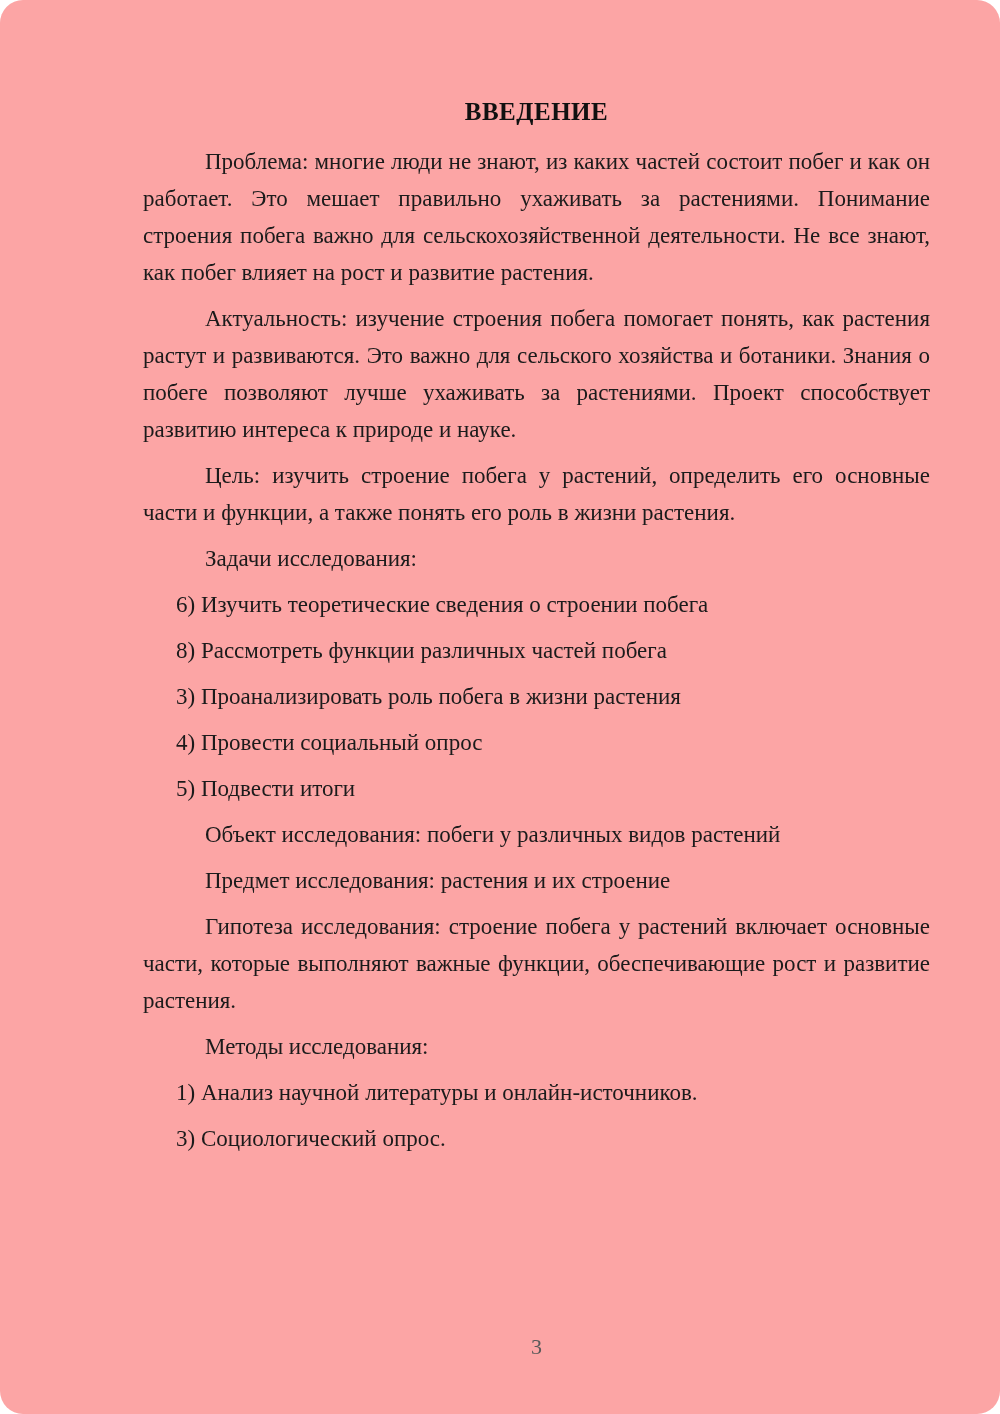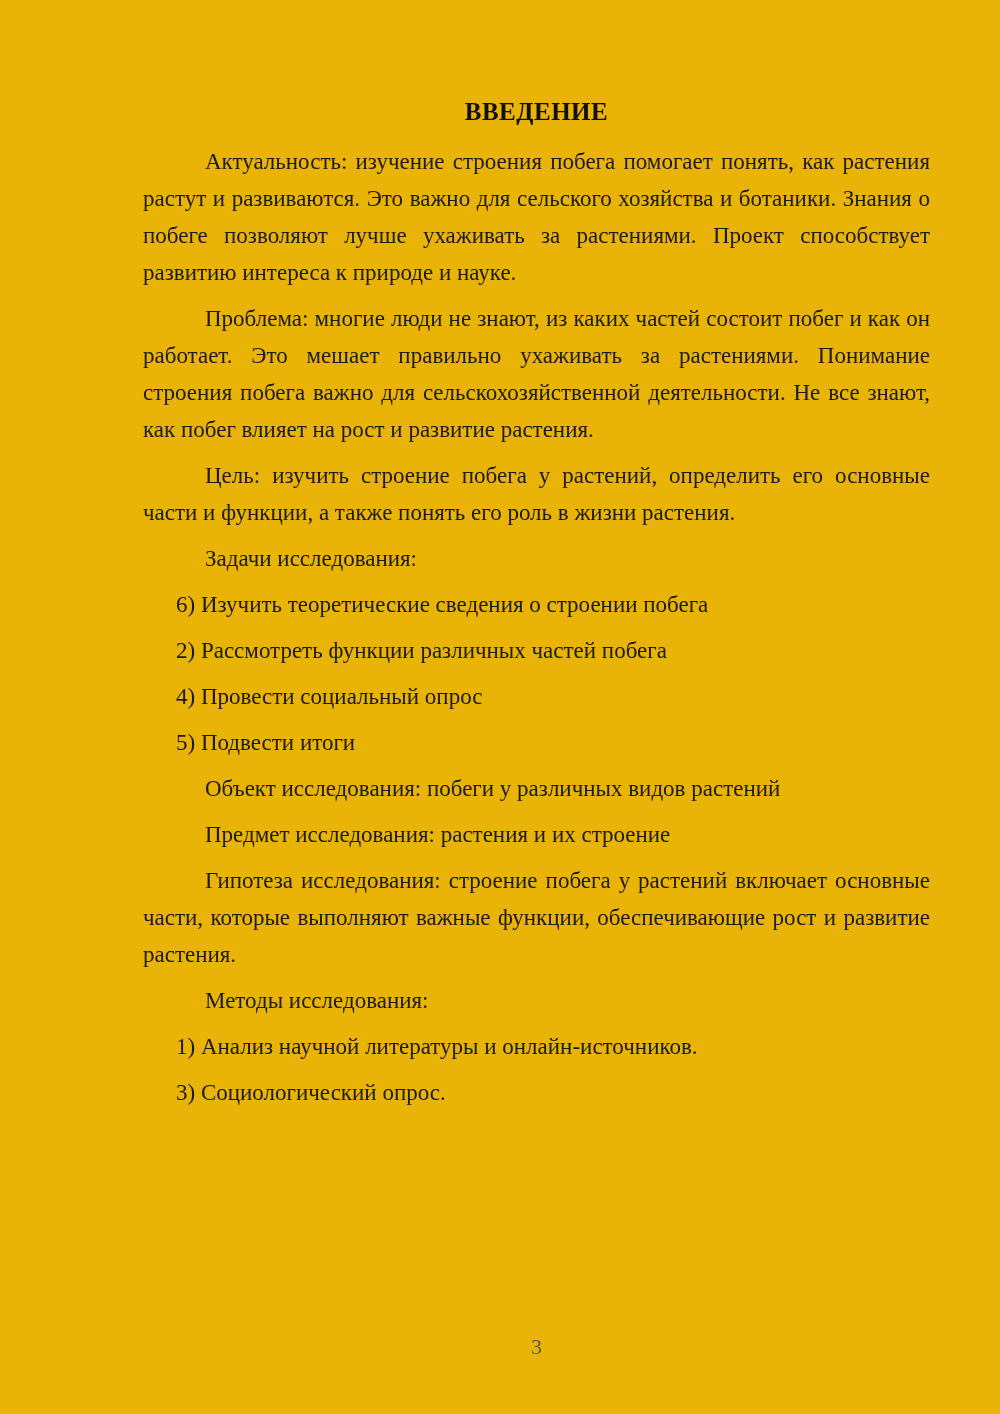--- a/index.html
+++ b/index.html
@@ -4,24 +4,25 @@
 <style>
   html, body {
     margin: 0;
     padding: 0;
     background: #ffffff;
   }
   .page {
     position: relative;
     width: 1000px;
     height: 1414px;
-    background: #eab308;
+    background: #fca5a5;
     font-family: "Liberation Serif", "DejaVu Serif", serif;
     color: #1b1b1b;
     overflow: hidden;
+    border-radius: 23px;
   }
   .content {
     position: absolute;
     left: 143px;
     top: 95px;
     width: 787px;
   }
   .doc-title {
     margin: 0 0 15px 0;
     font-size: 25px;
@@ -64,27 +65,28 @@
   }
 </style>
 </head>
 <body>
 
 <div class="page">
   <div class="content">
 
     <h1 class="doc-title">ВВЕДЕНИЕ</h1>
 
+    <p class="jp">Проблема: многие люди не знают, из каких частей состоит побег и как он работает. Это мешает правильно ухаживать за растениями. Понимание строения побега важно для сельскохозяйственной деятельности. Не все знают, как побег влияет на рост и развитие растения.</p>
     <p class="jp">Актуальность: изучение строения побега помогает понять, как растения растут и развиваются. Это важно для сельского хозяйства и ботаники. Знания о побеге позволяют лучше ухаживать за растениями. Проект способствует развитию интереса к природе и науке.</p>
-    <p class="jp">Проблема: многие люди не знают, из каких частей состоит побег и как он работает. Это мешает правильно ухаживать за растениями. Понимание строения побега важно для сельскохозяйственной деятельности. Не все знают, как побег влияет на рост и развитие растения.</p>
     <p class="jp">Цель: изучить строение побега у растений, определить его основные части и функции, а также понять его роль в жизни растения.</p>
 
     <p class="ip">Задачи исследования:</p>
     <p class="li">6) Изучить теоретические сведения о строении побега</p>
-    <p class="li">2) Рассмотреть функции различных частей побега</p>
+    <p class="li">8) Рассмотреть функции различных частей побега</p>
+    <p class="li">3) Проанализировать роль побега в жизни растения</p>
     <p class="li">4) Провести социальный опрос</p>
     <p class="li">5) Подвести итоги</p>
 
     <p class="ip">Объект исследования: побеги у различных видов растений</p>
     <p class="ip">Предмет исследования: растения и их строение</p>
     <p class="jp">Гипотеза исследования: строение побега у растений включает основные части, которые выполняют важные функции, обеспечивающие рост и развитие растения.</p>
 
     <p class="ip">Методы исследования:</p>
     <p class="li">1) Анализ научной литературы и онлайн-источников.</p>
     <p class="li">3) Социологический опрос.</p>

